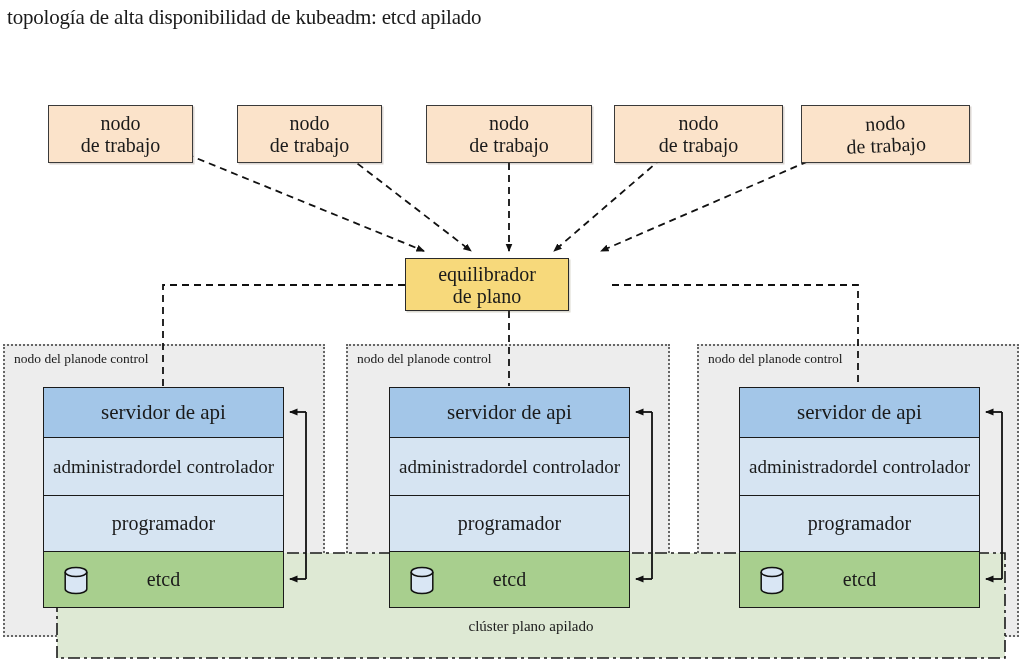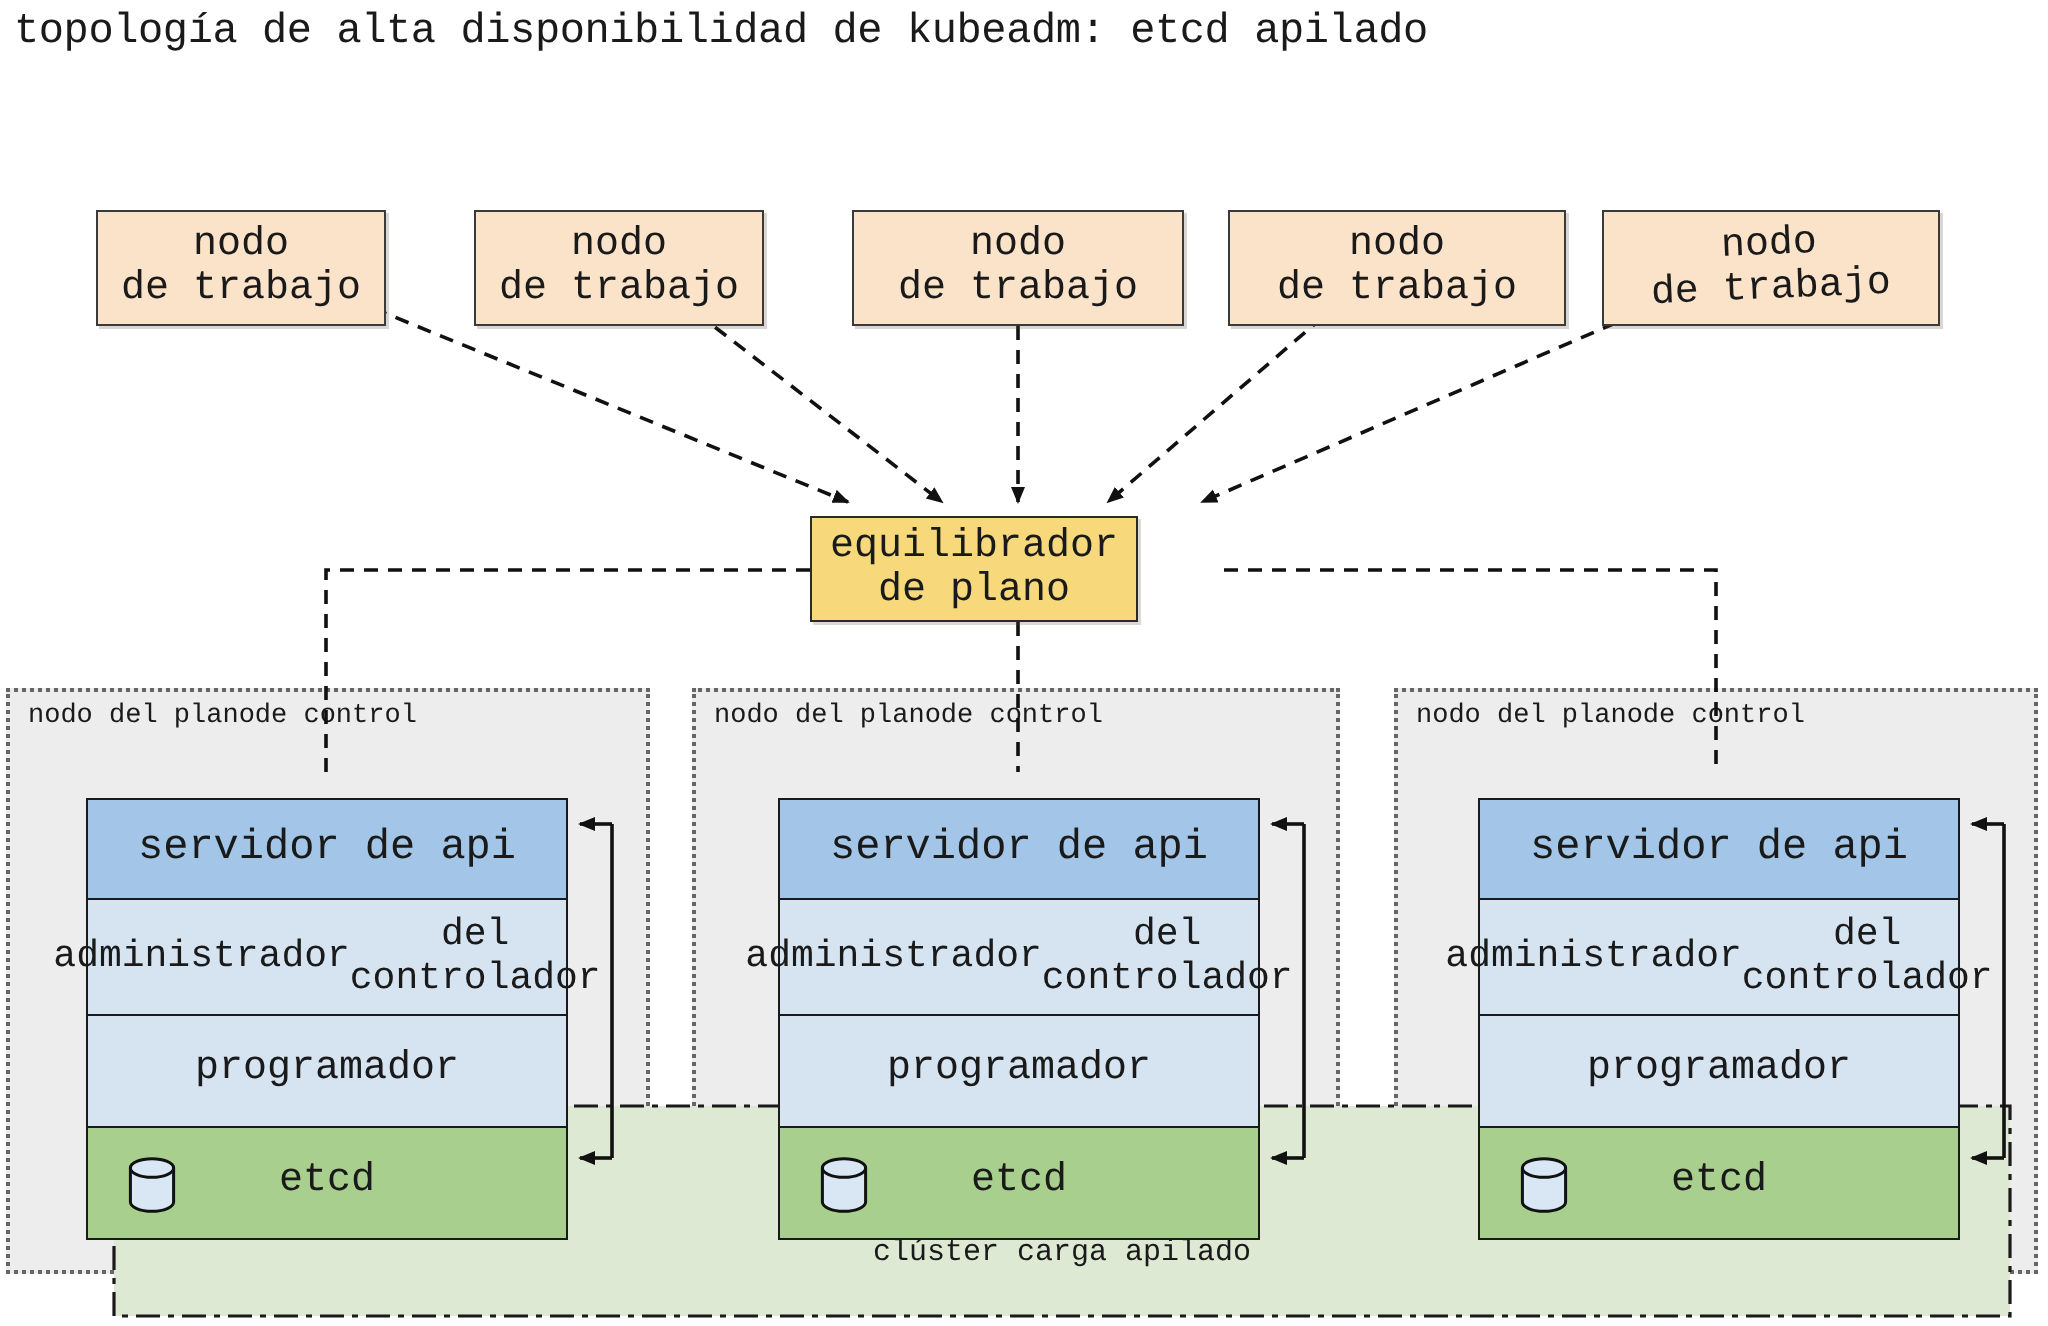--- a/index.html
+++ b/index.html
@@ -7,21 +7,21 @@
     --lb_fill:#f7d97b; --lb_border:#2a2a2a;
     --api_fill:#a3c6e8; --component_fill:#d6e4f2; --etcd_fill:#a8cf8e;
     --box_border:#1a1a1a;
     --cp_fill:#ededed; --cp_border:#666666;
     --band_fill:#dee9d4; --band_border:#1a1a1a;
     --line_color:#111111; --cylinder_fill:#d9e6f4; --text_color:#1a1a1a;
   }
   html,body{margin:0;padding:0;background:#ffffff;}
   #canvas{
     position:relative;width:1024px;height:663px;overflow:hidden;
-    font-family:Liberation Mono, monospace;
+    font-family:Liberation Serif, serif;
     color:var(--text_color);
   }
   .abs{position:absolute;}
   #title{left:7px;top:5px;font-size:21px;letter-spacing:-0.2px;z-index:6;}
 
   
   .worker{
     top:67px;height:58px;background:var(--worker_fill);
     border:1.6px solid var(--worker_border);
     box-shadow:1.5px 1.5px 0 rgba(90,70,50,.22);
@@ -67,21 +67,21 @@
   #band-label{left:57px;top:618px;width:948px;text-align:center;font-size:15px;z-index:3;}
 
   
   .stack{top:387px;width:241px;height:221px;z-index:3;}
   .stack.s1{left:43px;}
   .stack.s2{left:389px;}
   .stack.s3{left:739px;}
   .comp{
     position:absolute;left:0;width:241px;border:1.6px solid var(--box_border);
     display:flex;align-items:center;justify-content:center;text-align:center;
-    box-sizing:border-box;line-height:1.12;margin-top:12px;
+    box-sizing:border-box;line-height:1.12;
   }
   .comp.api{top:0;height:51px;background:var(--api_fill);font-size:21px;}
   .comp.cm{top:49.5px;height:60px;background:var(--component_fill);font-size:19px;flex-direction:row;}
   .comp.sched{top:108px;height:57px;background:var(--component_fill);font-size:20px;}
   .comp.etcd{top:163.5px;height:57px;background:var(--etcd_fill);font-size:20px;}
   .cyl{position:absolute;left:20px;top:13px;}
 </style>
 </head>
 <body>
 
@@ -140,21 +140,21 @@
   <div class="abs cp c3">
     <span class="cp-label">
       <span>nodo del plano</span>
       <span>de control</span>
     </span>
   </div>
 
   <svg class="layer" width="1024" height="663">
     <rect class="banddash" x="57" y="553" width="948" height="105"></rect>
   </svg>
-  <div id="band-label" class="abs">clúster carga apilado</div>
+  <div id="band-label" class="abs">clúster plano apilado</div>
 
   <div class="abs stack s1">
     <div class="comp api">
       <span>servidor de api</span>
     </div>
     <div class="comp cm">
       <span>administrador</span>
       <span>del controlador</span>
     </div>
     <div class="comp sched">

